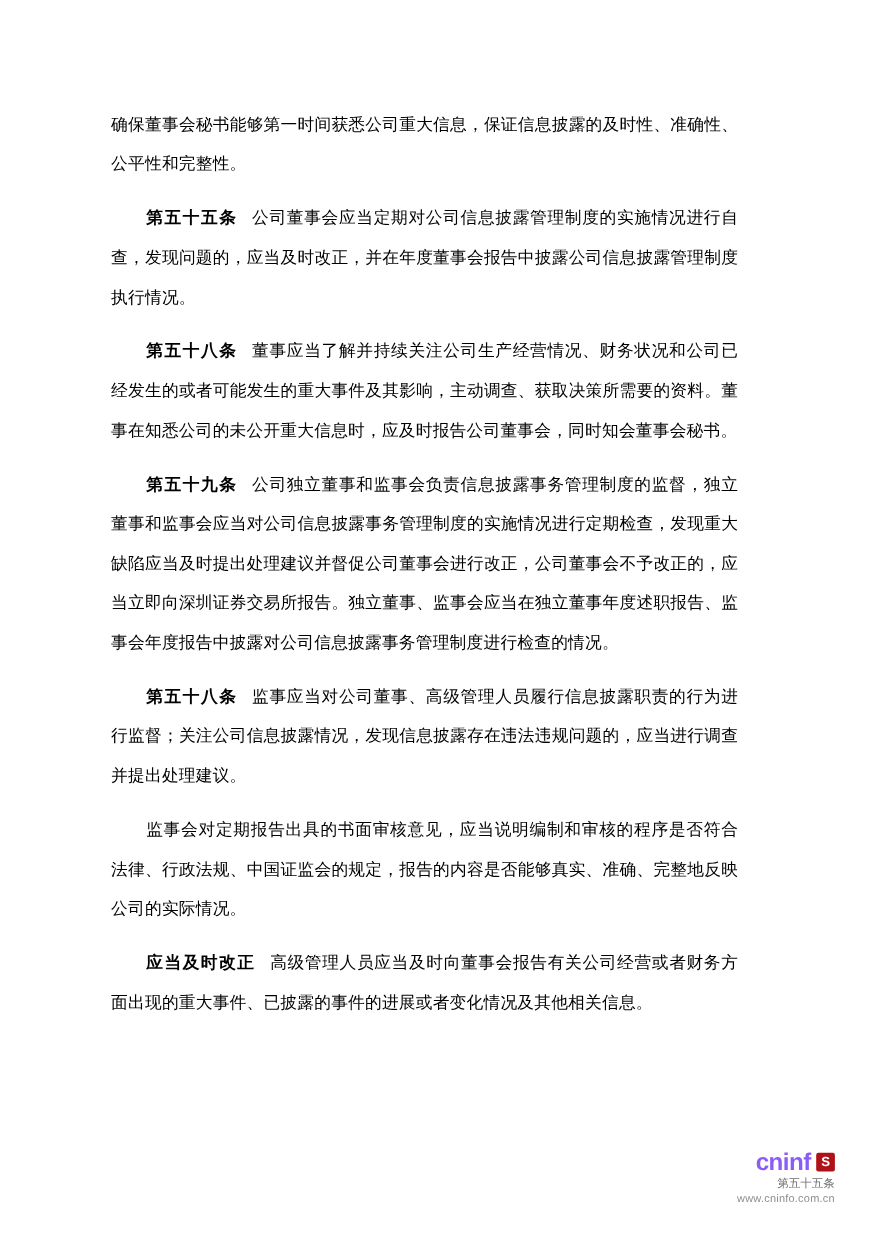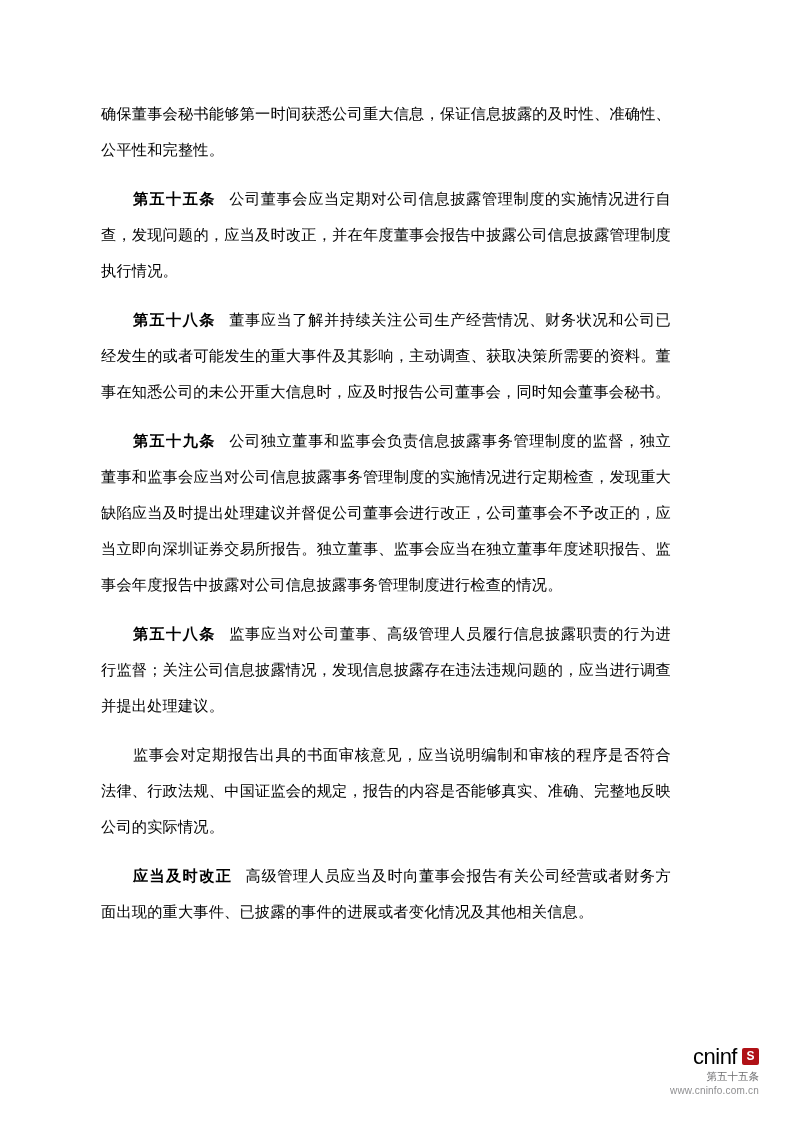--- a/index.html
+++ b/index.html
@@ -58,22 +58,22 @@
   }
   .logo-row {
     display: flex;
     align-items: center;
     justify-content: flex-end;
     gap: 5px;
   }
   .logo-mark {
     font-family: "Liberation Sans", sans-serif;
     font-size: 22px;
-    font-weight: normal;
-    color: #000000;
+    font-weight: bold;
+    color: #8b5cf6;
     letter-spacing: -0.5px;
   }
   .logo-badge {
     display: inline-block;
     width: 17px;
     height: 17px;
     background: #b01116;
     color: #ffffff;
     font-family: "Liberation Sans", sans-serif;
     font-size: 12px;

